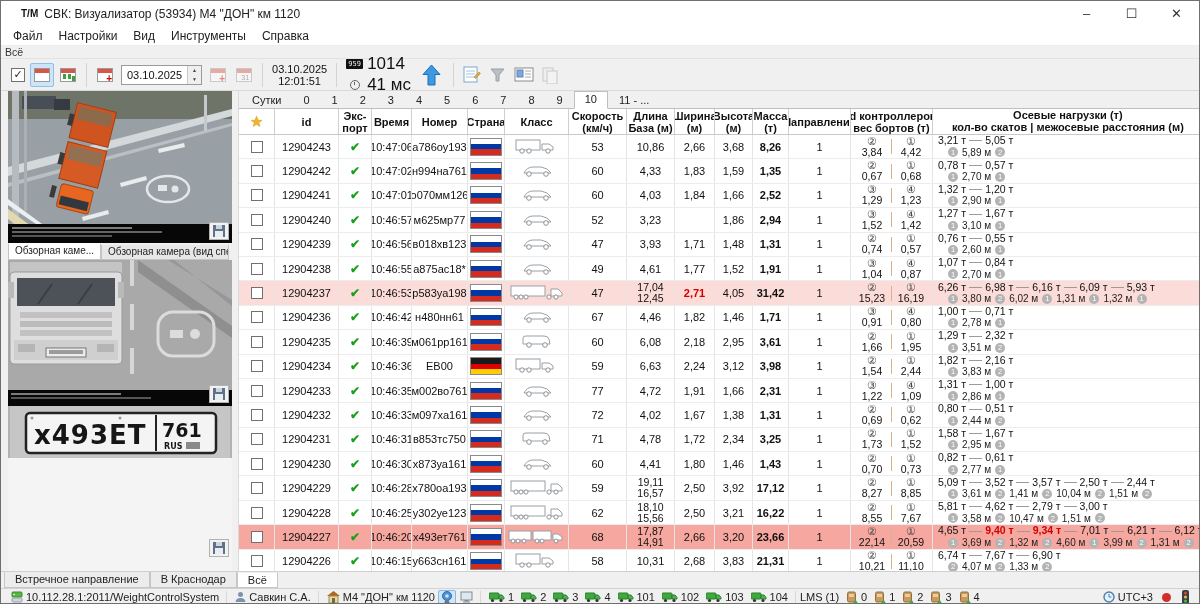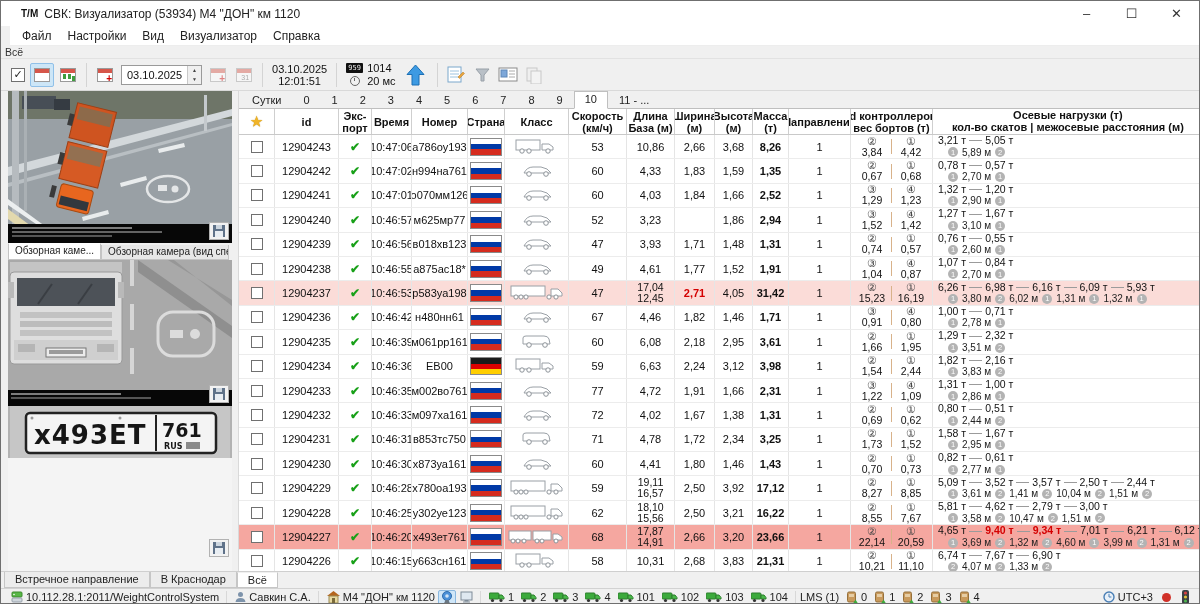--- a/index.html
+++ b/index.html
@@ -5,21 +5,21 @@
   *{box-sizing:border-box;margin:0;padding:0}
   html,body{background:#777;font-family:"Liberation Sans",sans-serif;}
   .window{width:1200px;height:604px;background:#f0f0f0;border:1px solid #6f6f6f;display:flex;flex-direction:column;overflow:hidden;position:relative;}
   
   .titlebar{height:25px;background:#fff;display:flex;align-items:center;flex:none;}
   .appicon{font-size:10px;font-weight:bold;margin:0 6px 0 20px;color:#111;}
   .apptitle{font-size:12px;color:#222;}
   .wincontrols{margin-left:auto;display:flex;height:100%;}
   .winbtn{width:45px;height:100%;display:flex;align-items:center;justify-content:center;font-size:13px;color:#333;}
   
-  .menubar{height:20px;background:#fff;display:flex;align-items:center;padding-left:4px;flex:none;border-bottom:1px solid #ededed;margin-left:9px;}
+  .menubar{height:20px;background:#fff;display:flex;align-items:center;padding-left:4px;flex:none;border-bottom:1px solid #ededed;}
   .menuitem{font-size:12px;color:#222;padding:0 8px;line-height:20px;}
   
   .groupbar{height:13px;background:#f0f0f0;font-size:10.5px;color:#333;padding-left:4px;line-height:13px;flex:none;border-bottom:1px solid #e2e2e2;}
   
   .toolbar{height:32px;background:#f0f0f0;display:flex;align-items:center;padding:0 6px;flex:none;border-bottom:1px solid #d9d9d9;}
   .tsep{width:1px;height:24px;background:#d4d4d4;margin:0 5px;flex:none;}
   .tbtn{width:24px;height:24px;border-radius:2px;display:flex;align-items:center;justify-content:center;flex:none;margin:0 1px;}
   .tbtn.sel{background:#cde6f7;border:1px solid #90c0e8;}
   .tbtn.dis{opacity:.45;}
   .cbox{width:14px;height:14px;border:1px solid #707070;background:#fff;display:flex;align-items:center;justify-content:center;font-size:11px;color:#222;flex:none;margin:0 4px;}
@@ -28,21 +28,21 @@
   .cal.chart:after{content:"";position:absolute;left:2px;bottom:2px;width:3px;height:5px;background:#3f9e3f;box-shadow:5px 0 0 #3f9e3f, 9px 2px 0 #3f9e3f;}
   .cal.plus:after{content:"+";position:absolute;right:0px;bottom:-3px;color:#c00;font-size:10px;font-weight:bold;}
   .cal.n31:after{content:"31";position:absolute;right:2px;bottom:0px;color:#555;font-size:7px;}
   .datefield{height:20px;background:#fff;border:1px solid #9a9a9a;display:flex;align-items:center;margin:0 3px;flex:none;}
   .dateval{font-size:11px;padding:0 5px;color:#111;}
   .spin{width:14px;height:100%;border-left:1px solid #c9c9c9;display:flex;flex-direction:column;}
   .spin div{flex:1;display:flex;align-items:center;justify-content:center;font-size:5px;color:#444;background:#efefef;}
   .dtclock{font-size:11px;color:#111;text-align:center;line-height:12px;margin:0 4px;white-space:nowrap;}
   .cntblock{display:grid;grid-template-columns:auto auto;grid-gap:1px 4px;align-items:center;margin:0 4px;}
   .lcd{width:17px;height:10px;background:#111;color:#efefef;font-family:"DejaVu Sans Mono",monospace;font-size:7px;display:flex;align-items:center;justify-content:center;border-radius:1px;}
-  .cntval,.latval{font-size:11px;color:#111;}
+  .cntval,.latval{font-size:17px;color:#111;}
   .clkico{width:10px;height:10px;border:1.5px solid #666;border-radius:50%;position:relative;justify-self:center;}
   .clkico:before{content:"";position:absolute;left:44%;top:15%;width:1px;height:38%;background:#666;}
   .uparrow{margin:0 7px;}
   
   .main{flex:none;height:480px;display:flex;background:#f0f0f0;}
   .leftpanel{width:237px;flex:none;padding-left:7px;display:flex;flex-direction:column;position:relative;}
   .imgbox{position:relative;width:224px;flex:none;}
   .savebtn{position:absolute;right:3px;bottom:3px;width:20px;height:18px;background:#f2f2f2;border:1px solid #b2b2b2;display:flex;align-items:center;justify-content:center;}
   .camtabs{height:17px;display:flex;align-items:flex-end;background:#f0f0f0;font-size:10px;color:#222;width:224px;}
   .camtab{padding:1px 6px;border:1px solid #c4c4c4;border-top:none;background:#e7e7e7;white-space:nowrap;overflow:hidden;max-width:128px;height:15px;}
@@ -108,21 +108,21 @@
       <div class="winbtn">–</div>
       <div class="winbtn">☐</div>
       <div class="winbtn">✕</div>
     </div>
   </div>
 
   <div class="menubar" id="menubar">
       <span class="menuitem">Файл</span>
       <span class="menuitem">Настройки</span>
       <span class="menuitem">Вид</span>
-      <span class="menuitem">Визуализатор</span>
+      <span class="menuitem">Инструменты</span>
       <span class="menuitem">Справка</span>
     </div>
 
   <div class="groupbar">Всё</div>
 
   <div class="toolbar">
     <div class="cbox">✓</div>
     <div class="tbtn sel">
         <span class="cal"></span>
       </div>
@@ -149,21 +149,21 @@
     <div class="tsep"></div>
     <div class="dtclock">
       <div>03.10.2025</div>
         <div>12:01:51</div>
     </div>
     <div class="tsep"></div>
     <div class="cntblock">
       <span class="lcd">959</span>
       <span class="cntval">1014</span>
       <span class="clkico"></span>
-      <span class="latval">20 мс</span>
+      <span class="latval">41 мс</span>
     </div>
     <svg class="uparrow" width="19" height="22" viewBox="0 0 19 22">
         <path d="M9.5 1 L18 10.5 H13 V21 H6 V10.5 H1 Z" fill="#3d9ae2" stroke="#1c6fb4" stroke-width="1"></path>
       </svg>
     <div class="tsep"></div>
     <div class="tbtn">
       <svg width="18" height="18" viewBox="0 0 18 18">
           <rect x="1" y="1" width="13" height="15" fill="#fff" stroke="#7ba7cc"></rect>
           <line x1="3" y1="5" x2="12" y2="5" stroke="#9cc3e0"></line>
           <line x1="3" y1="8" x2="12" y2="8" stroke="#9cc3e0"></line>

